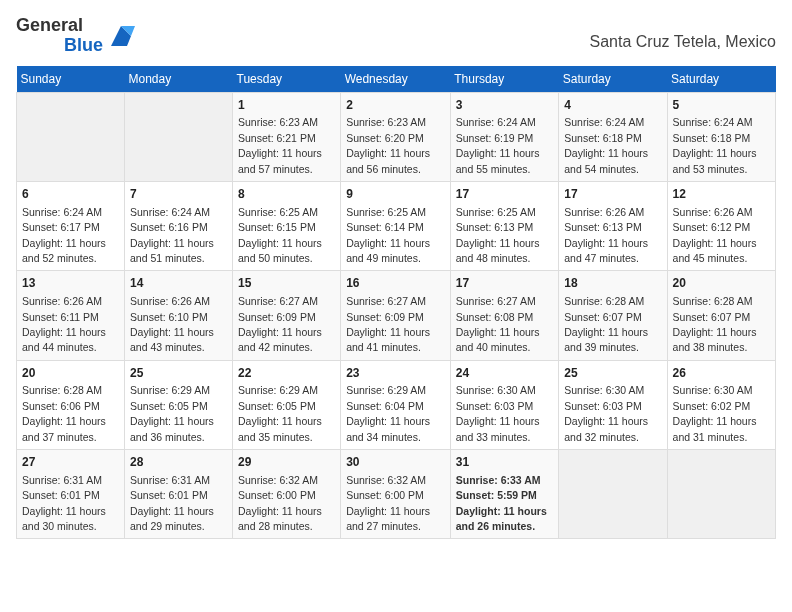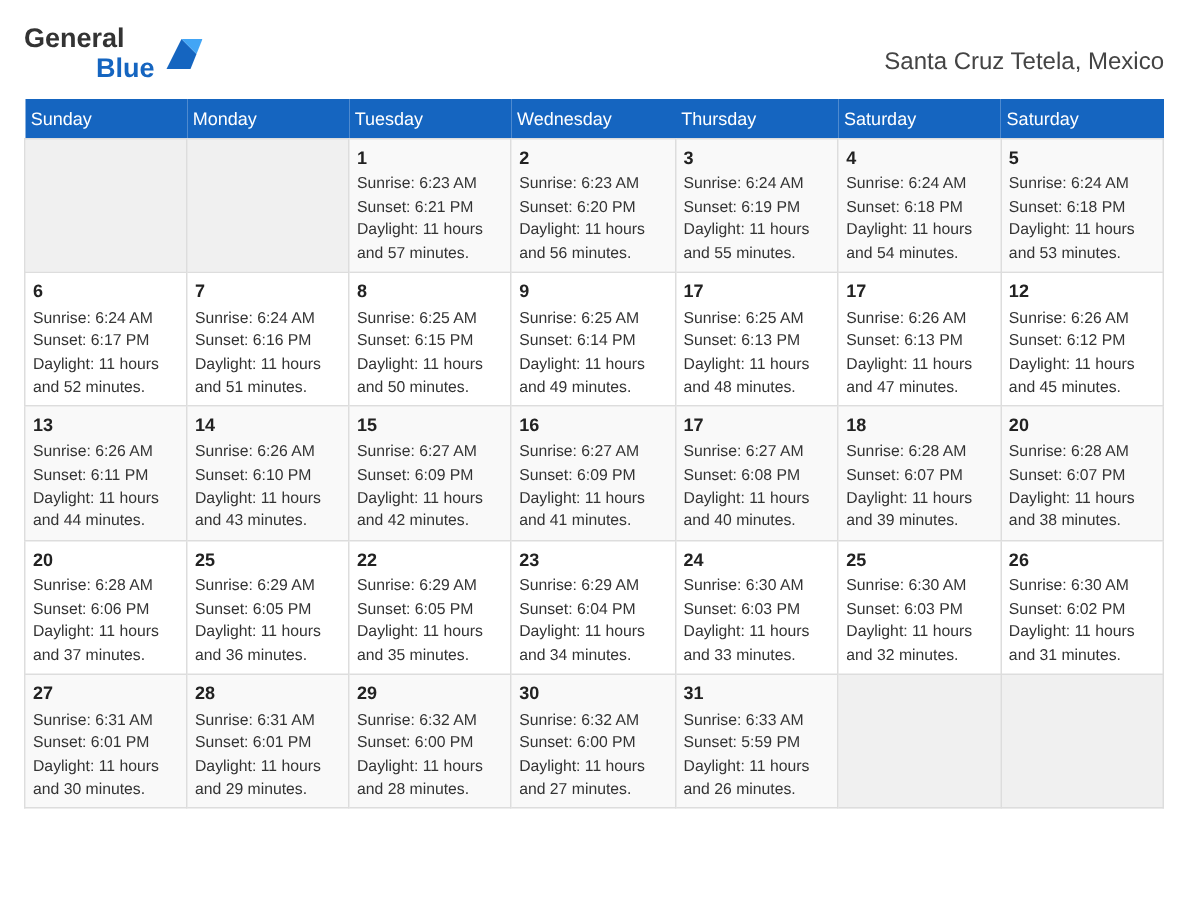--- a/index.html
+++ b/index.html
@@ -217,20 +217,20 @@
 Daylight: 11 hours and 30 minutes.</span></td>
         <td><span class="day-number">28</span><span class="day-info" style="white-space: pre-line;">Sunrise: 6:31 AM
 Sunset: 6:01 PM
 Daylight: 11 hours and 29 minutes.</span></td>
         <td><span class="day-number">29</span><span class="day-info" style="white-space: pre-line;">Sunrise: 6:32 AM
 Sunset: 6:00 PM
 Daylight: 11 hours and 28 minutes.</span></td>
         <td><span class="day-number">30</span><span class="day-info" style="white-space: pre-line;">Sunrise: 6:32 AM
 Sunset: 6:00 PM
 Daylight: 11 hours and 27 minutes.</span></td>
-        <td><span class="day-number">31</span><span class="day-info" style="white-space: pre-line;">Sunrise: 6:33 AM
+        <td><span class="day-number">31</span><span class="day-info" style="white-space: pre-line; font-weight: bold;">Sunrise: 6:33 AM
 Sunset: 5:59 PM
 Daylight: 11 hours and 26 minutes.</span></td>
         <td class="empty-cell"></td>
         <td class="empty-cell"></td>
       </tr>
     </tbody>
 </table>
 
 </body></html>

